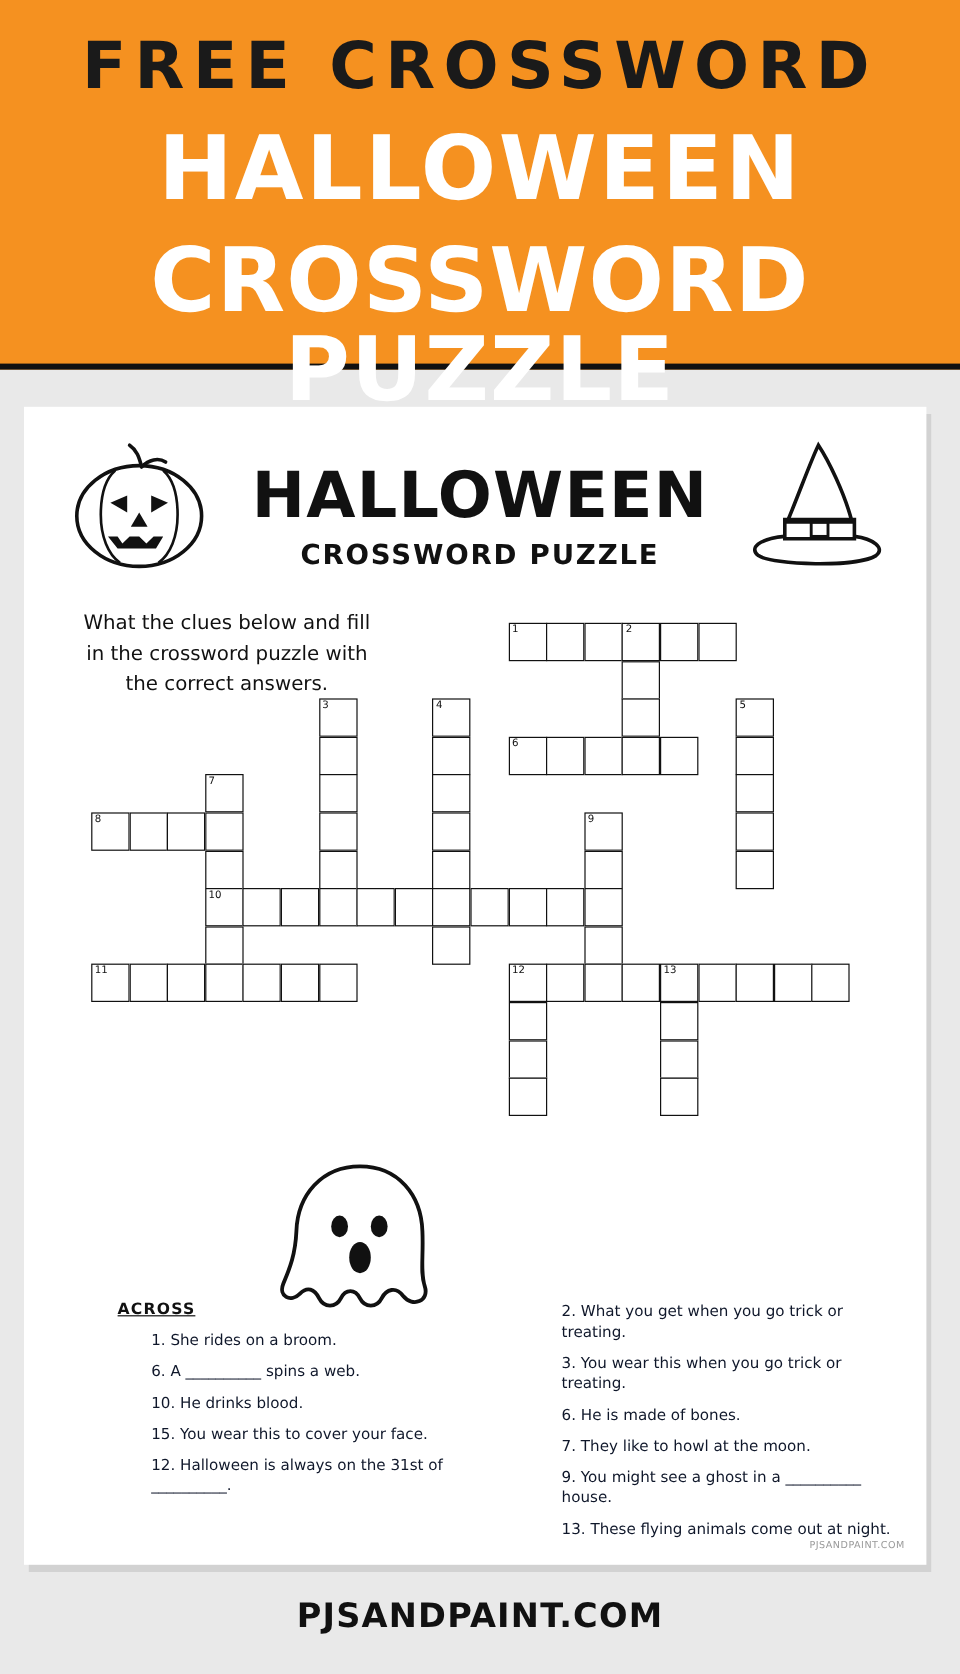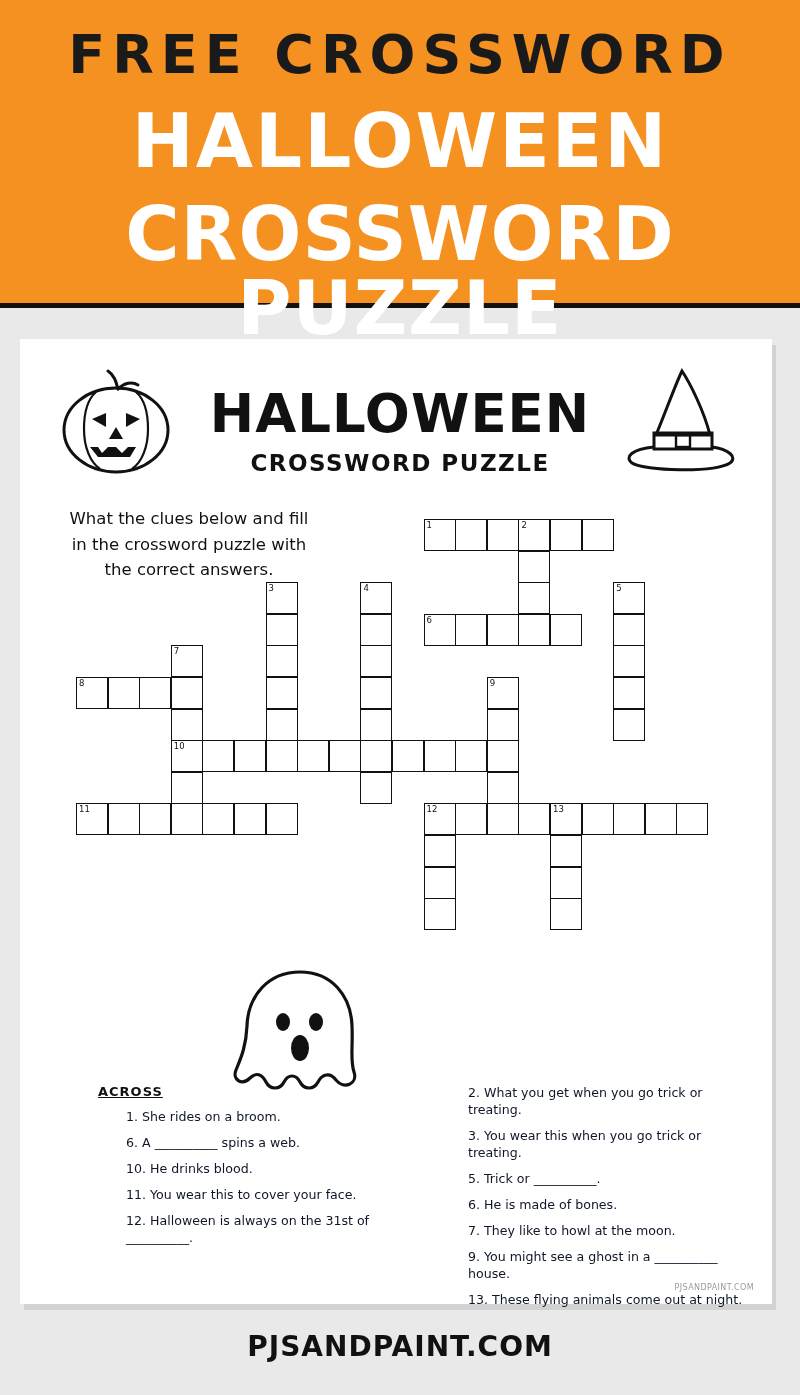--- a/index.html
+++ b/index.html
@@ -298,27 +298,26 @@
       <ellipse cx="96" cy="58" rx="7" ry="9" fill="#111"></ellipse>
       <ellipse cx="80" cy="84" rx="9" ry="13" fill="#111"></ellipse>
     </svg>
 
     <div class="clues">
       <div class="col col-across">
         <div class="col-head">ACROSS</div>
         <div class="clue">1. She rides on a broom.</div>
         <div class="clue">6. A __________ spins a web.</div>
         <div class="clue">10. He drinks blood.</div>
-        <div class="clue">11. You wear this to cover your face.</div>
+        <div class="clue">15. You wear this to cover your face.</div>
         <div class="clue">12. Halloween is always on the 31st of __________.</div>
       </div>
       <div class="col col-down">
         <div class="clue">2. What you get when you go trick or treating.</div>
         <div class="clue">3. You wear this when you go trick or treating.</div>
-        <div class="clue">5. Trick or __________.</div>
         <div class="clue">6. He is made of bones.</div>
         <div class="clue">7. They like to howl at the moon.</div>
         <div class="clue">9. You might see a ghost in a __________ house.</div>
         <div class="clue">13. These flying animals come out at night.</div>
       </div>
     </div>
 
     <div class="credit">PJSANDPAINT.COM</div>
   </div>
 

